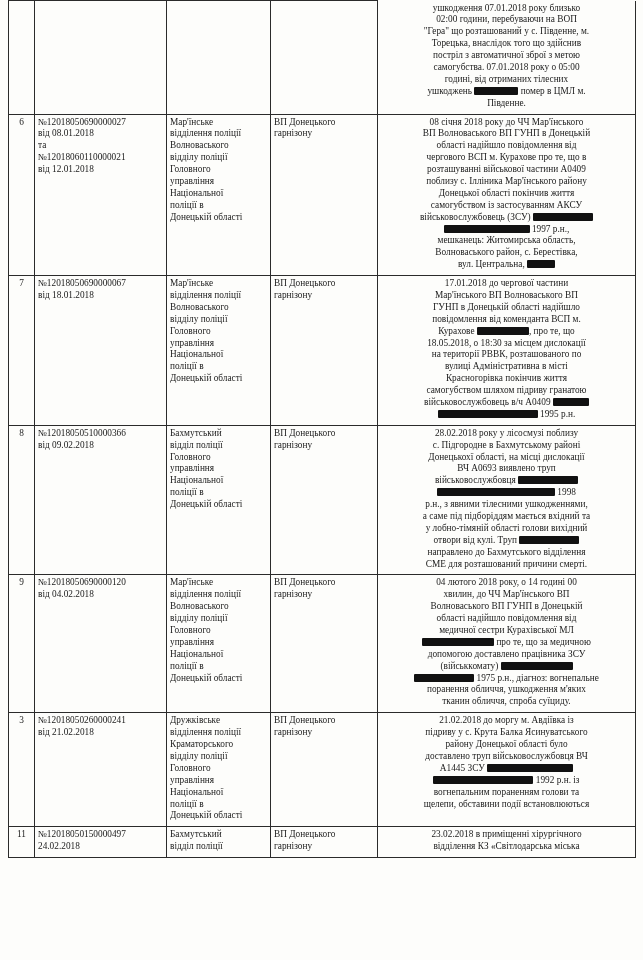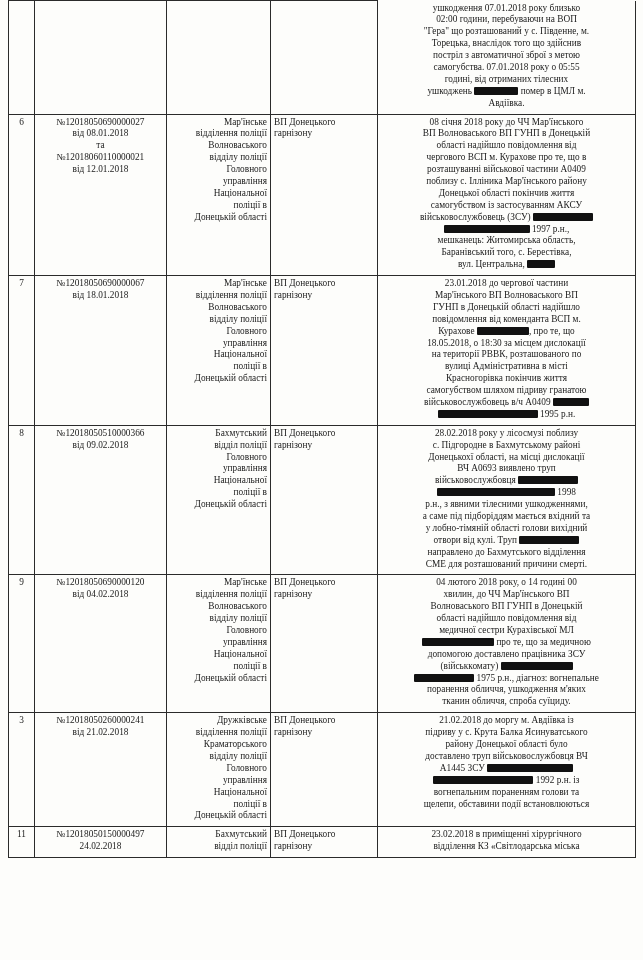--- a/index.html
+++ b/index.html
@@ -38,24 +38,24 @@
   col.c-org  { width: 104px; }
   col.c-unit { width: 107px; }
   col.c-desc { width: 258px; }
 
   td.num {
     text-align: center;
     font-size: 9.6px;
     padding-top: 3px;
   }
   td.case {
-    text-align: center;
+    text-align: left;
   }
   td.org {
-    text-align: right;
+    text-align: left;
   }
   td.unit {
     text-align: left;
   }
   td.desc {
     text-align: justify;
     text-align-last: center;
     padding-left: 5px;
     padding-right: 5px;
   }
@@ -100,24 +100,24 @@
         <td class="num"></td>
         <td class="case"></td>
         <td class="org"></td>
         <td class="unit"></td>
         <td class="desc">
           <span class="line">ушкодження 07.01.2018 року близько</span>
           <span class="line">02:00 години, перебуваючи на ВОП</span>
           <span class="line">"Гера" що розташований у с. Південне, м.</span>
           <span class="line">Торецька, внаслідок того що здійснив</span>
           <span class="line">постріл з автоматичної зброї з метою</span>
-          <span class="line">самогубства. 07.01.2018 року о 05:55</span>
+          <span class="line">самогубства. 07.01.2018 року о 05:00</span>
           <span class="line">годині, від отриманих тілесних</span>
           <span class="line">ушкоджень <span class="redact w44"></span> помер в ЦМЛ м.</span>
-          <span class="line">Авдіївка.</span>
+          <span class="line">Південне.</span>
         </td>
       </tr>
 
       <tr>
         <td class="num">6</td>
         <td class="case">
           <span class="line">№12018050690000027</span>
           <span class="line">від 08.01.2018</span>
           <span class="line">та</span>
           <span class="line">№12018060110000021</span>
@@ -143,21 +143,21 @@
           <span class="line">ВП Волноваського ВП ГУНП в Донецькій</span>
           <span class="line">області надійшло повідомлення від</span>
           <span class="line">чергового ВСП м. Курахове про те, що в</span>
           <span class="line">розташуванні військової частини А0409</span>
           <span class="line">поблизу с. Ілліника Мар'їнського району</span>
           <span class="line">Донецької області покінчив життя</span>
           <span class="line">самогубством із застосуванням АКСУ</span>
           <span class="line">військовослужбовець (ЗСУ) <span class="redact w60"></span></span>
           <span class="line"><span class="redact w86"></span> 1997 р.н.,</span>
           <span class="line">мешканець: Житомирська область,</span>
-          <span class="line">Баранівський того, с. Берестівка,</span>
+          <span class="line">Волноваського район, с. Берестівка,</span>
           <span class="line">вул. Центральна, <span class="redact w28"></span></span>
         </td>
       </tr>
 
       <tr>
         <td class="num">7</td>
         <td class="case">
           <span class="line">№12018050690000067</span>
           <span class="line">від 18.01.2018</span>
         </td>
@@ -170,21 +170,21 @@
           <span class="line">управління</span>
           <span class="line">Національної</span>
           <span class="line">поліції в</span>
           <span class="line">Донецькій області</span>
         </td>
         <td class="unit">
           <span class="line">ВП Донецького</span>
           <span class="line">гарнізону</span>
         </td>
         <td class="desc">
-          <span class="line">23.01.2018 до чергової частини</span>
+          <span class="line">17.01.2018 до чергової частини</span>
           <span class="line">Мар'їнського ВП Волноваського ВП</span>
           <span class="line">ГУНП в Донецькій області надійшло</span>
           <span class="line">повідомлення від коменданта ВСП м.</span>
           <span class="line">Курахове <span class="redact w52"></span>, про те, що</span>
           <span class="line">18.05.2018, о 18:30 за місцем дислокації</span>
           <span class="line">на території РВВК, розташованого по</span>
           <span class="line">вулиці Адміністративна в місті</span>
           <span class="line">Красногорівка покінчив життя</span>
           <span class="line">самогубством шляхом підриву гранатою</span>
           <span class="line">військовослужбовець в/ч А0409 <span class="redact w36"></span></span>

